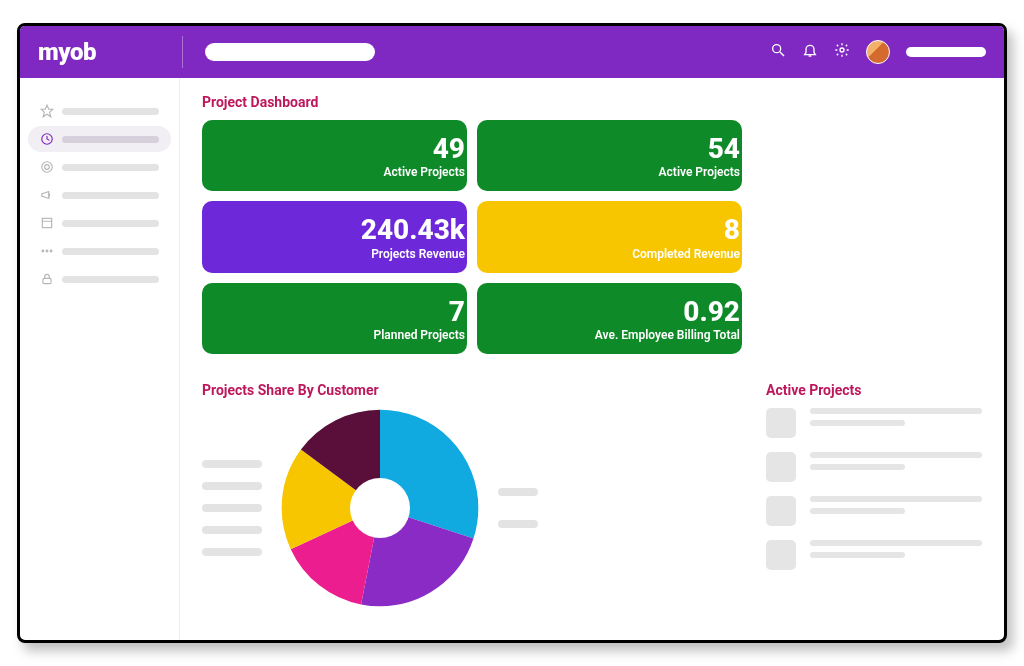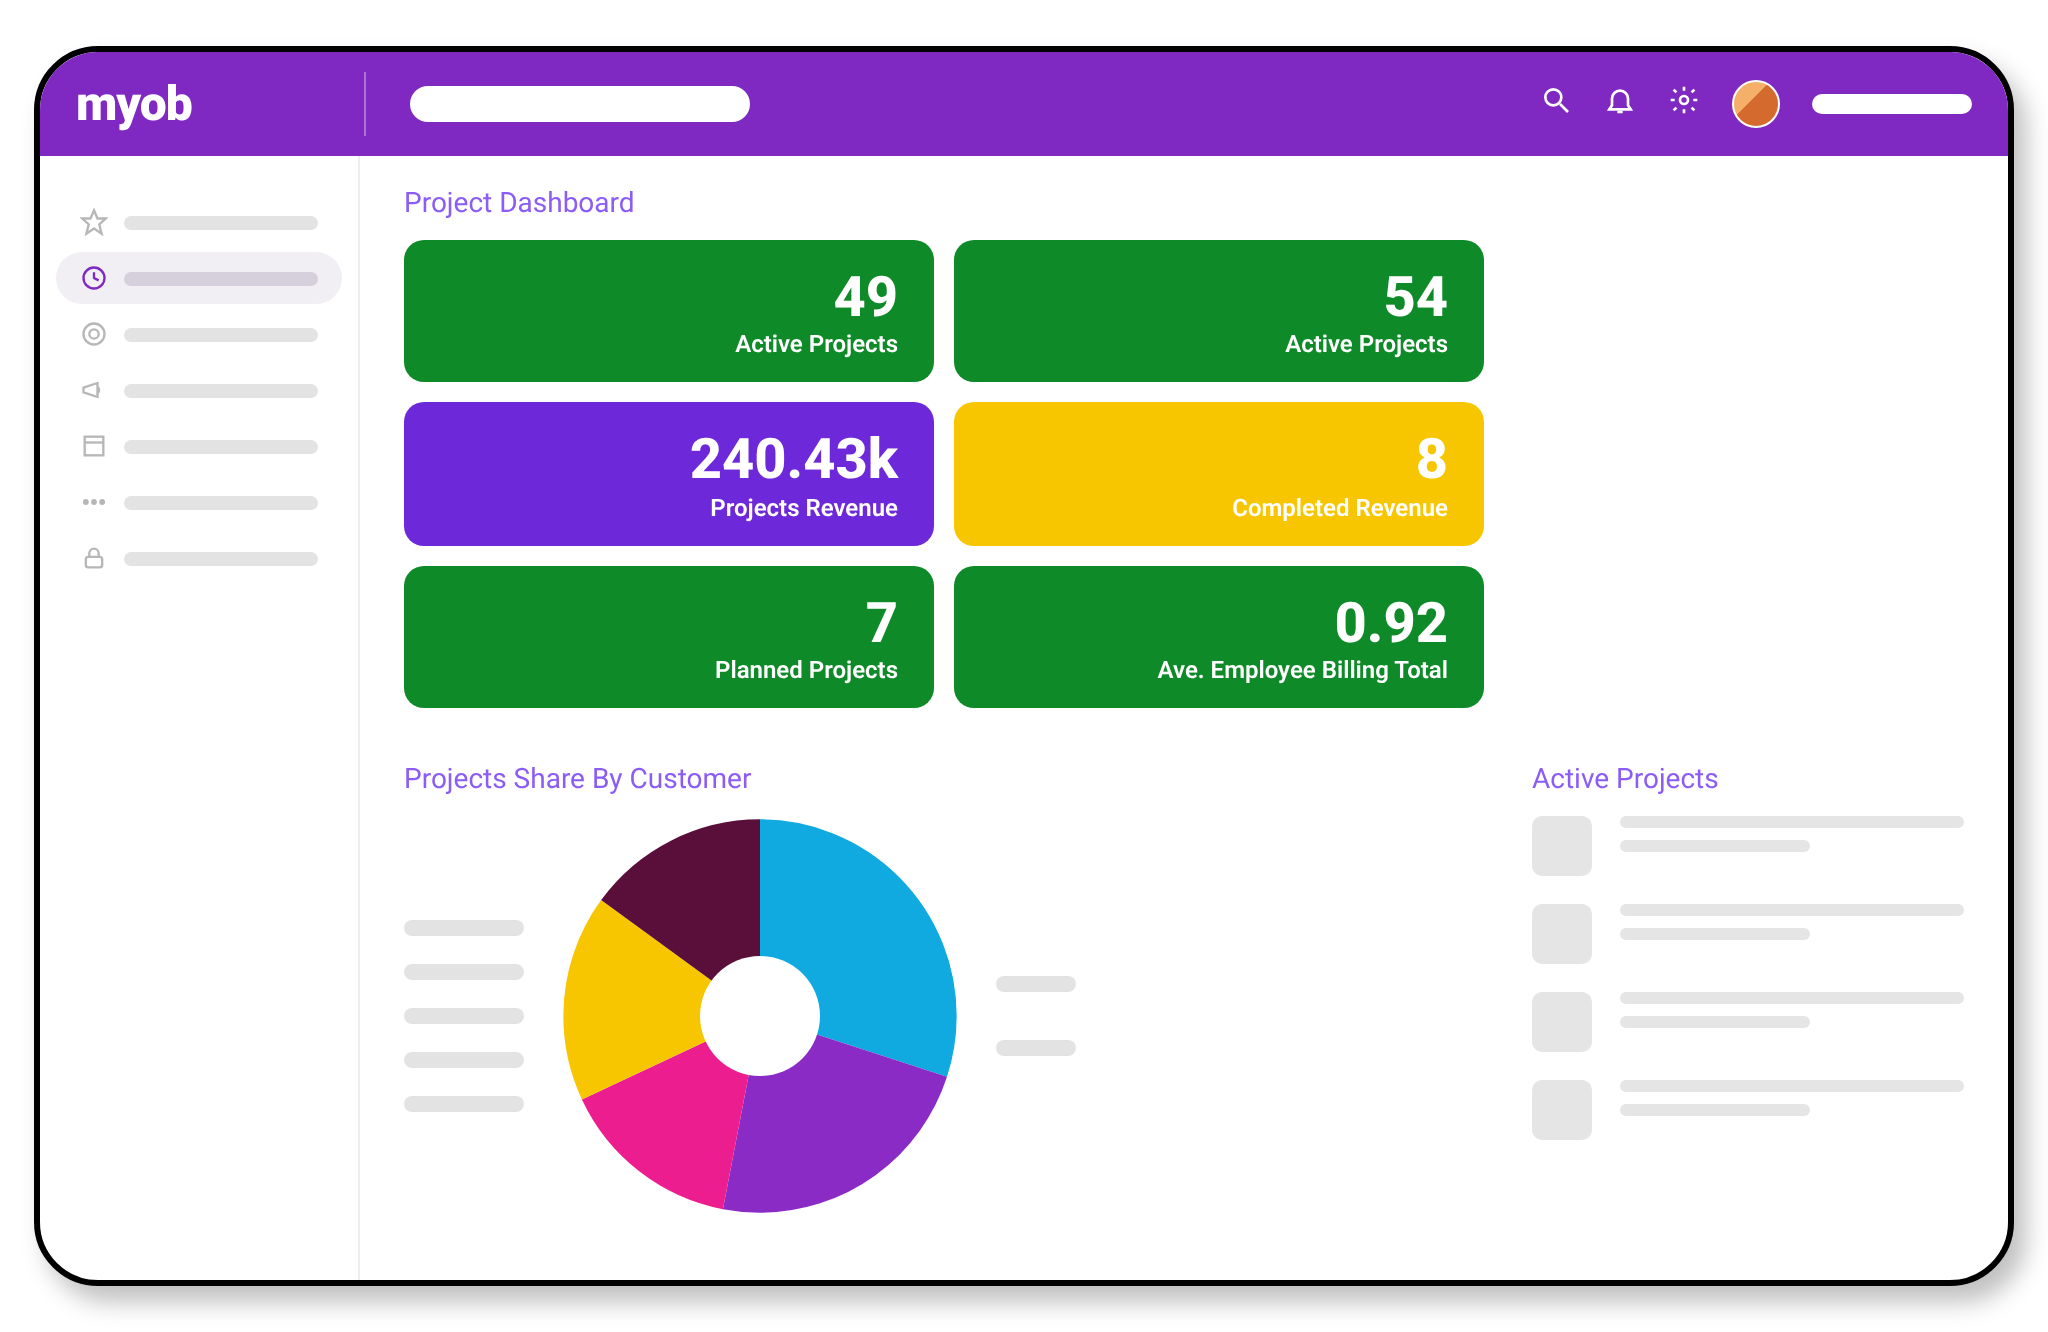--- a/index.html
+++ b/index.html
@@ -9,21 +9,21 @@
     width: 1024px;
     height: 666px;
     display: flex;
     align-items: center;
     justify-content: center;
   }
   .device {
     width: 990px;
     height: 620px;
     border: 3px solid #000;
-    border-radius: 32px;
+    border-radius: 8px;
     overflow: hidden;
     position: relative;
     background: #fff;
     box-shadow: 6px 8px 12px rgba(0,0,0,0.25);
     display: flex;
     flex-direction: column;
   }
   .topbar {
     height: 52px;
     background: #8029c2;
@@ -83,28 +83,28 @@
   .main {
     flex:1;
     padding: 16px 22px;
     overflow: hidden;
     display: grid;
     grid-template-columns: 540px 1fr;
     grid-template-rows: auto auto;
     column-gap: 24px;
     row-gap: 12px;
   }
-  .section-title { font-size:14px; font-weight:400; color:#8b5cf6; margin-bottom:10px; }
+  .section-title { font-size:14px; font-weight:700; color:#be185d; margin-bottom:10px; }
 
   
   .kpi-block {}
   .kpi-grid { display:grid; grid-template-columns:1fr 1fr; gap:10px; }
   .kpi {
     border-radius:10px;
-    padding: 14px 18px 12px;
+    padding: 14px 2px 12px;
     text-align:right;
     color:#fff;
   }
   .kpi .val { font-size:28px; font-weight:800; line-height:1.05; }
   .kpi .lbl { font-size:12px; font-weight:600; margin-top:2px; }
   .bg-green { background:#0f8a28; }
   .bg-red   { background:#6d28d9; }
   .bg-yellow{ background:#f7c600; }
 
   

